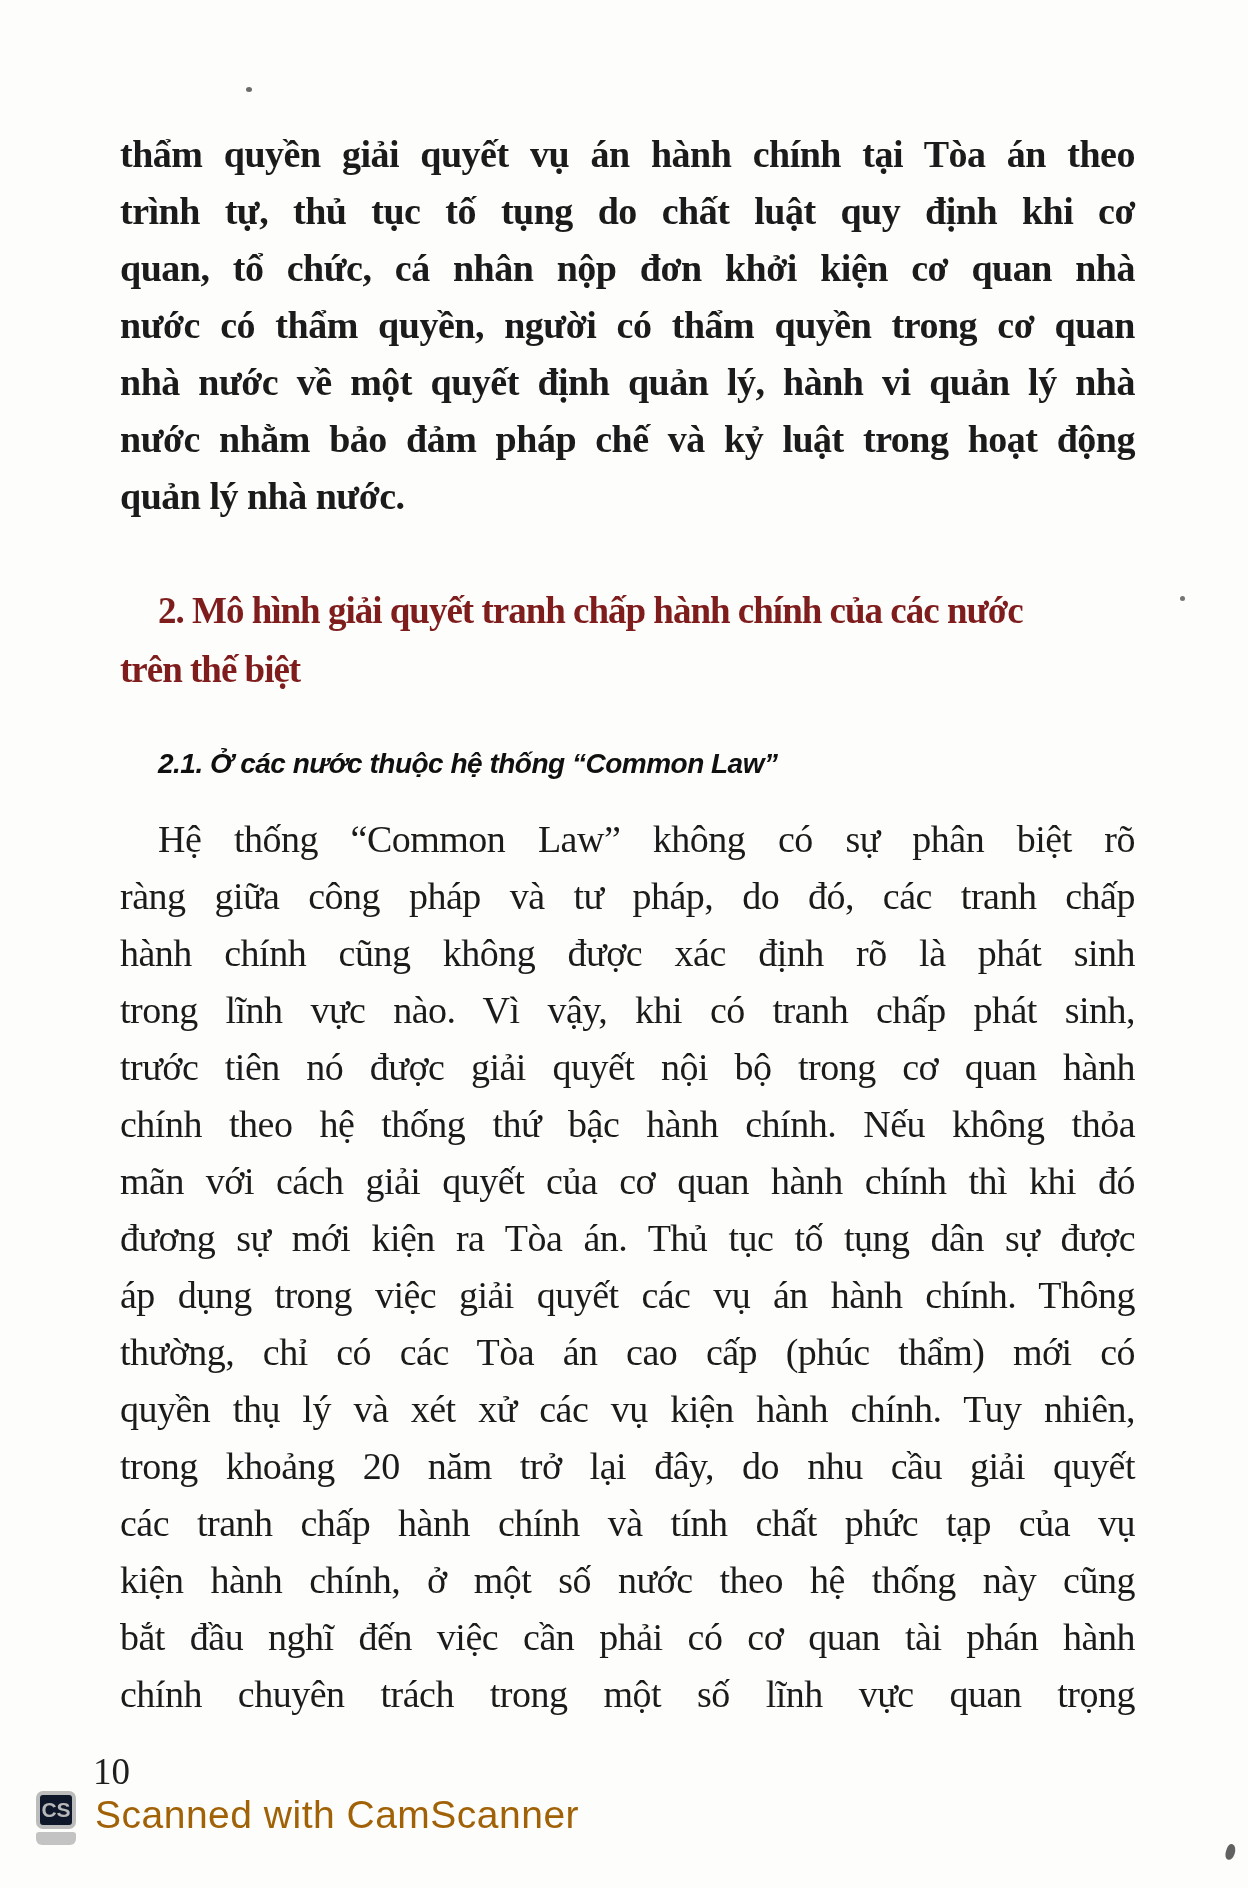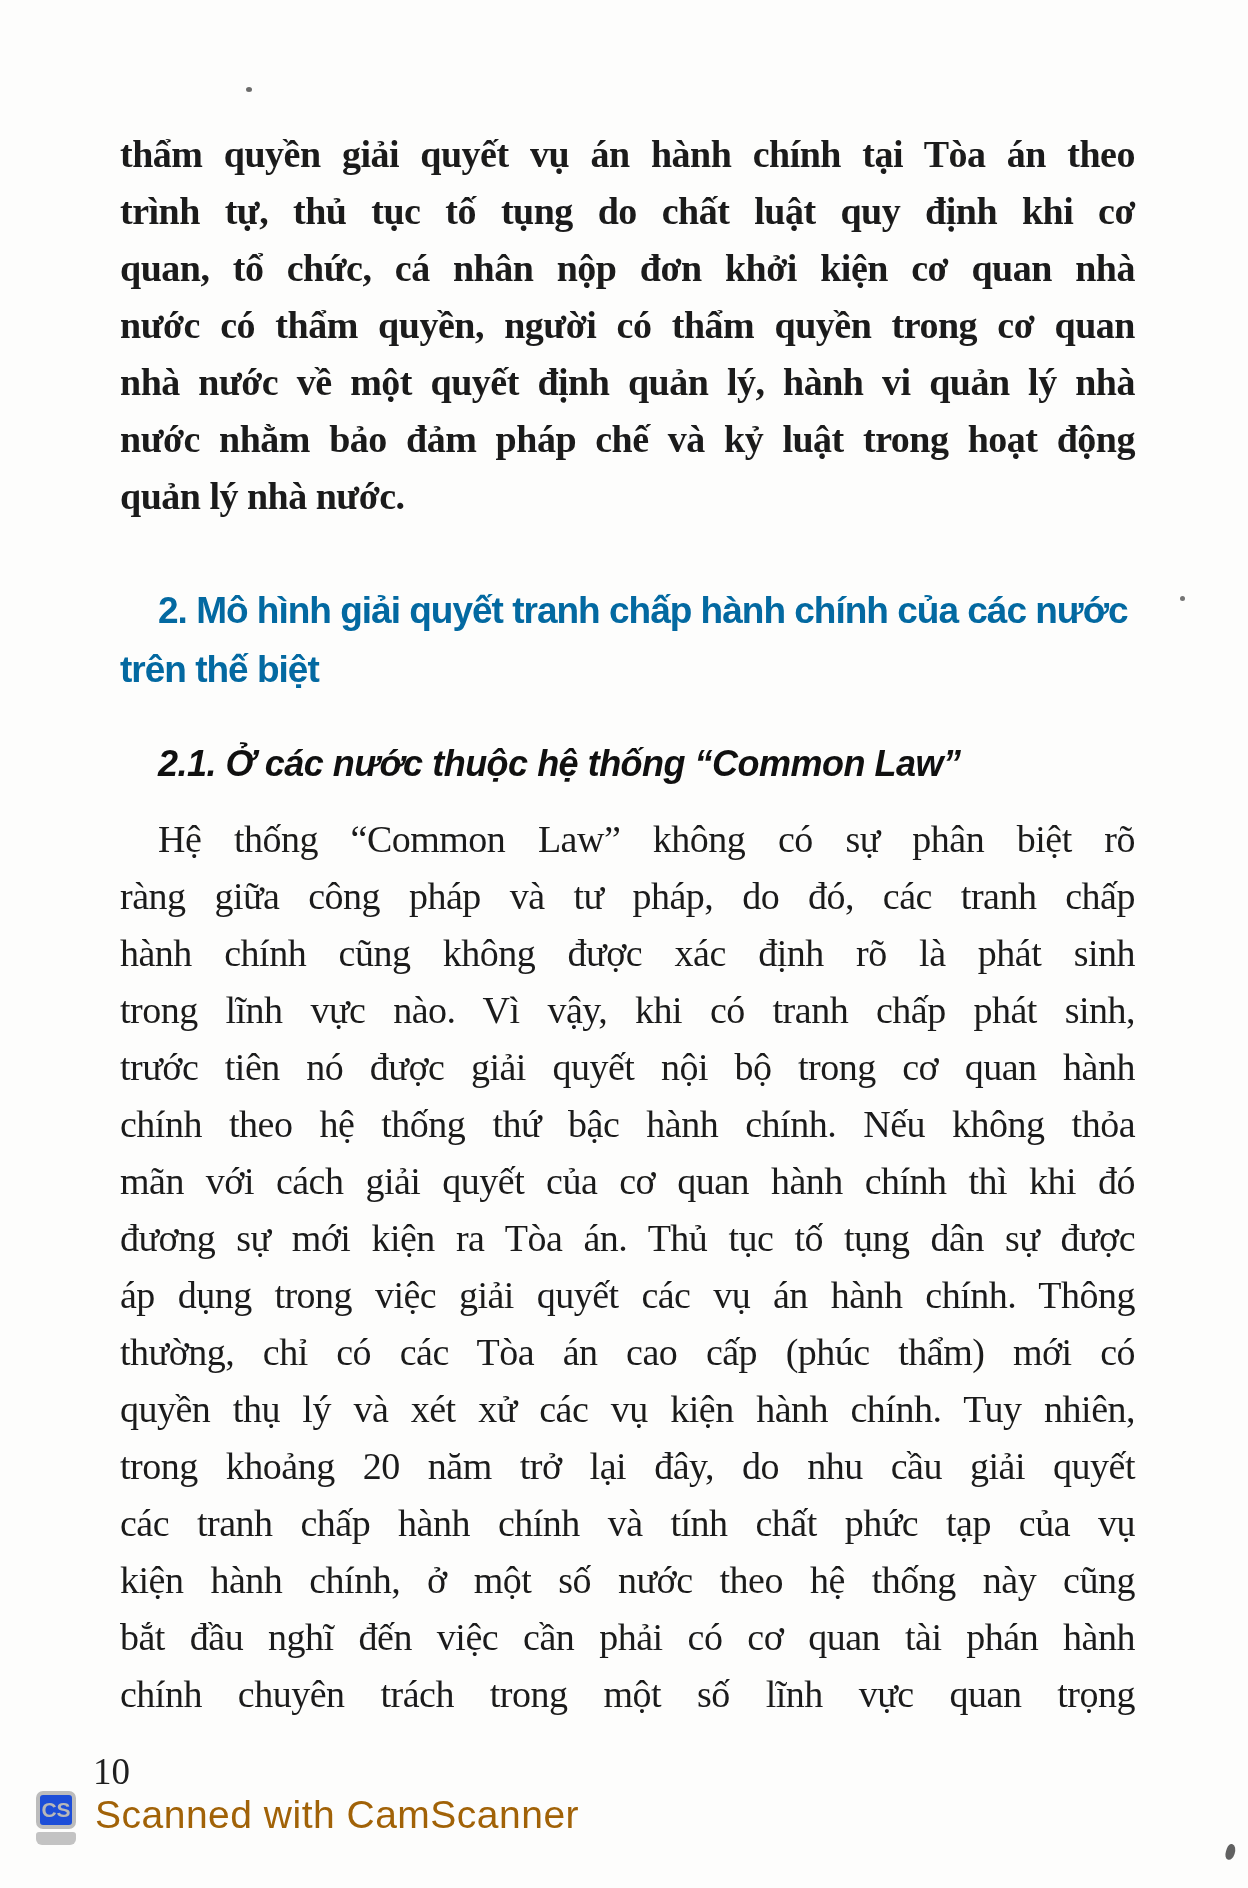--- a/index.html
+++ b/index.html
@@ -33,35 +33,35 @@
   .para .tline.no-just { text-align-last: left; }
   .tline.indent { padding-left: 38px; }
 
   #para1 { margin-top: 126px; font-weight: bold; }
   #heading { margin-top: 56px; }
   #subheading { margin-top: 36px; }
   #para2 { margin-top: 19px; }
 
   
   .heading .tline {
-    font-family: Liberation Sans, sans-serif;
+    font-family: Liberation Serif, serif;
     font-weight: 700;
     font-size: 37px;
     letter-spacing: -1px;
     line-height: 59px;
     height: 59px;
     text-align: center;
     text-align-last: left;
-    color: #0369a1;
+    color: #7f1d1d;
   }
   .subheading .tline {
     font-family: "Liberation Sans", "DejaVu Sans", sans-serif;
     font-weight: 700;
     font-style: italic;
-    font-size: 36px;
+    font-size: 28px;
     letter-spacing: -0.5px;
     line-height: 57px;
     height: 57px;
     text-align: left;
     text-align-last: left;
     color: #101010;
   }
 
   
   .page-number {
@@ -84,21 +84,21 @@
     height: 30px;
     border: 4px solid #bcbcbc;
     border-radius: 7px;
     display: flex;
     align-items: center;
     justify-content: center;
     font-family: "Liberation Sans", "DejaVu Sans", sans-serif;
     font-weight: 700;
     font-size: 21px;
     color: #b8b8b8;
-    background: #1d4ed8;
+    background: #0f172a;
   }
   .cs-tab {
     margin-top: 3px;
     width: 40px;
     height: 13px;
     background: #c3c3c3;
     border-radius: 3px 3px 6px 6px;
   }
   .watermark {
     position: absolute;

